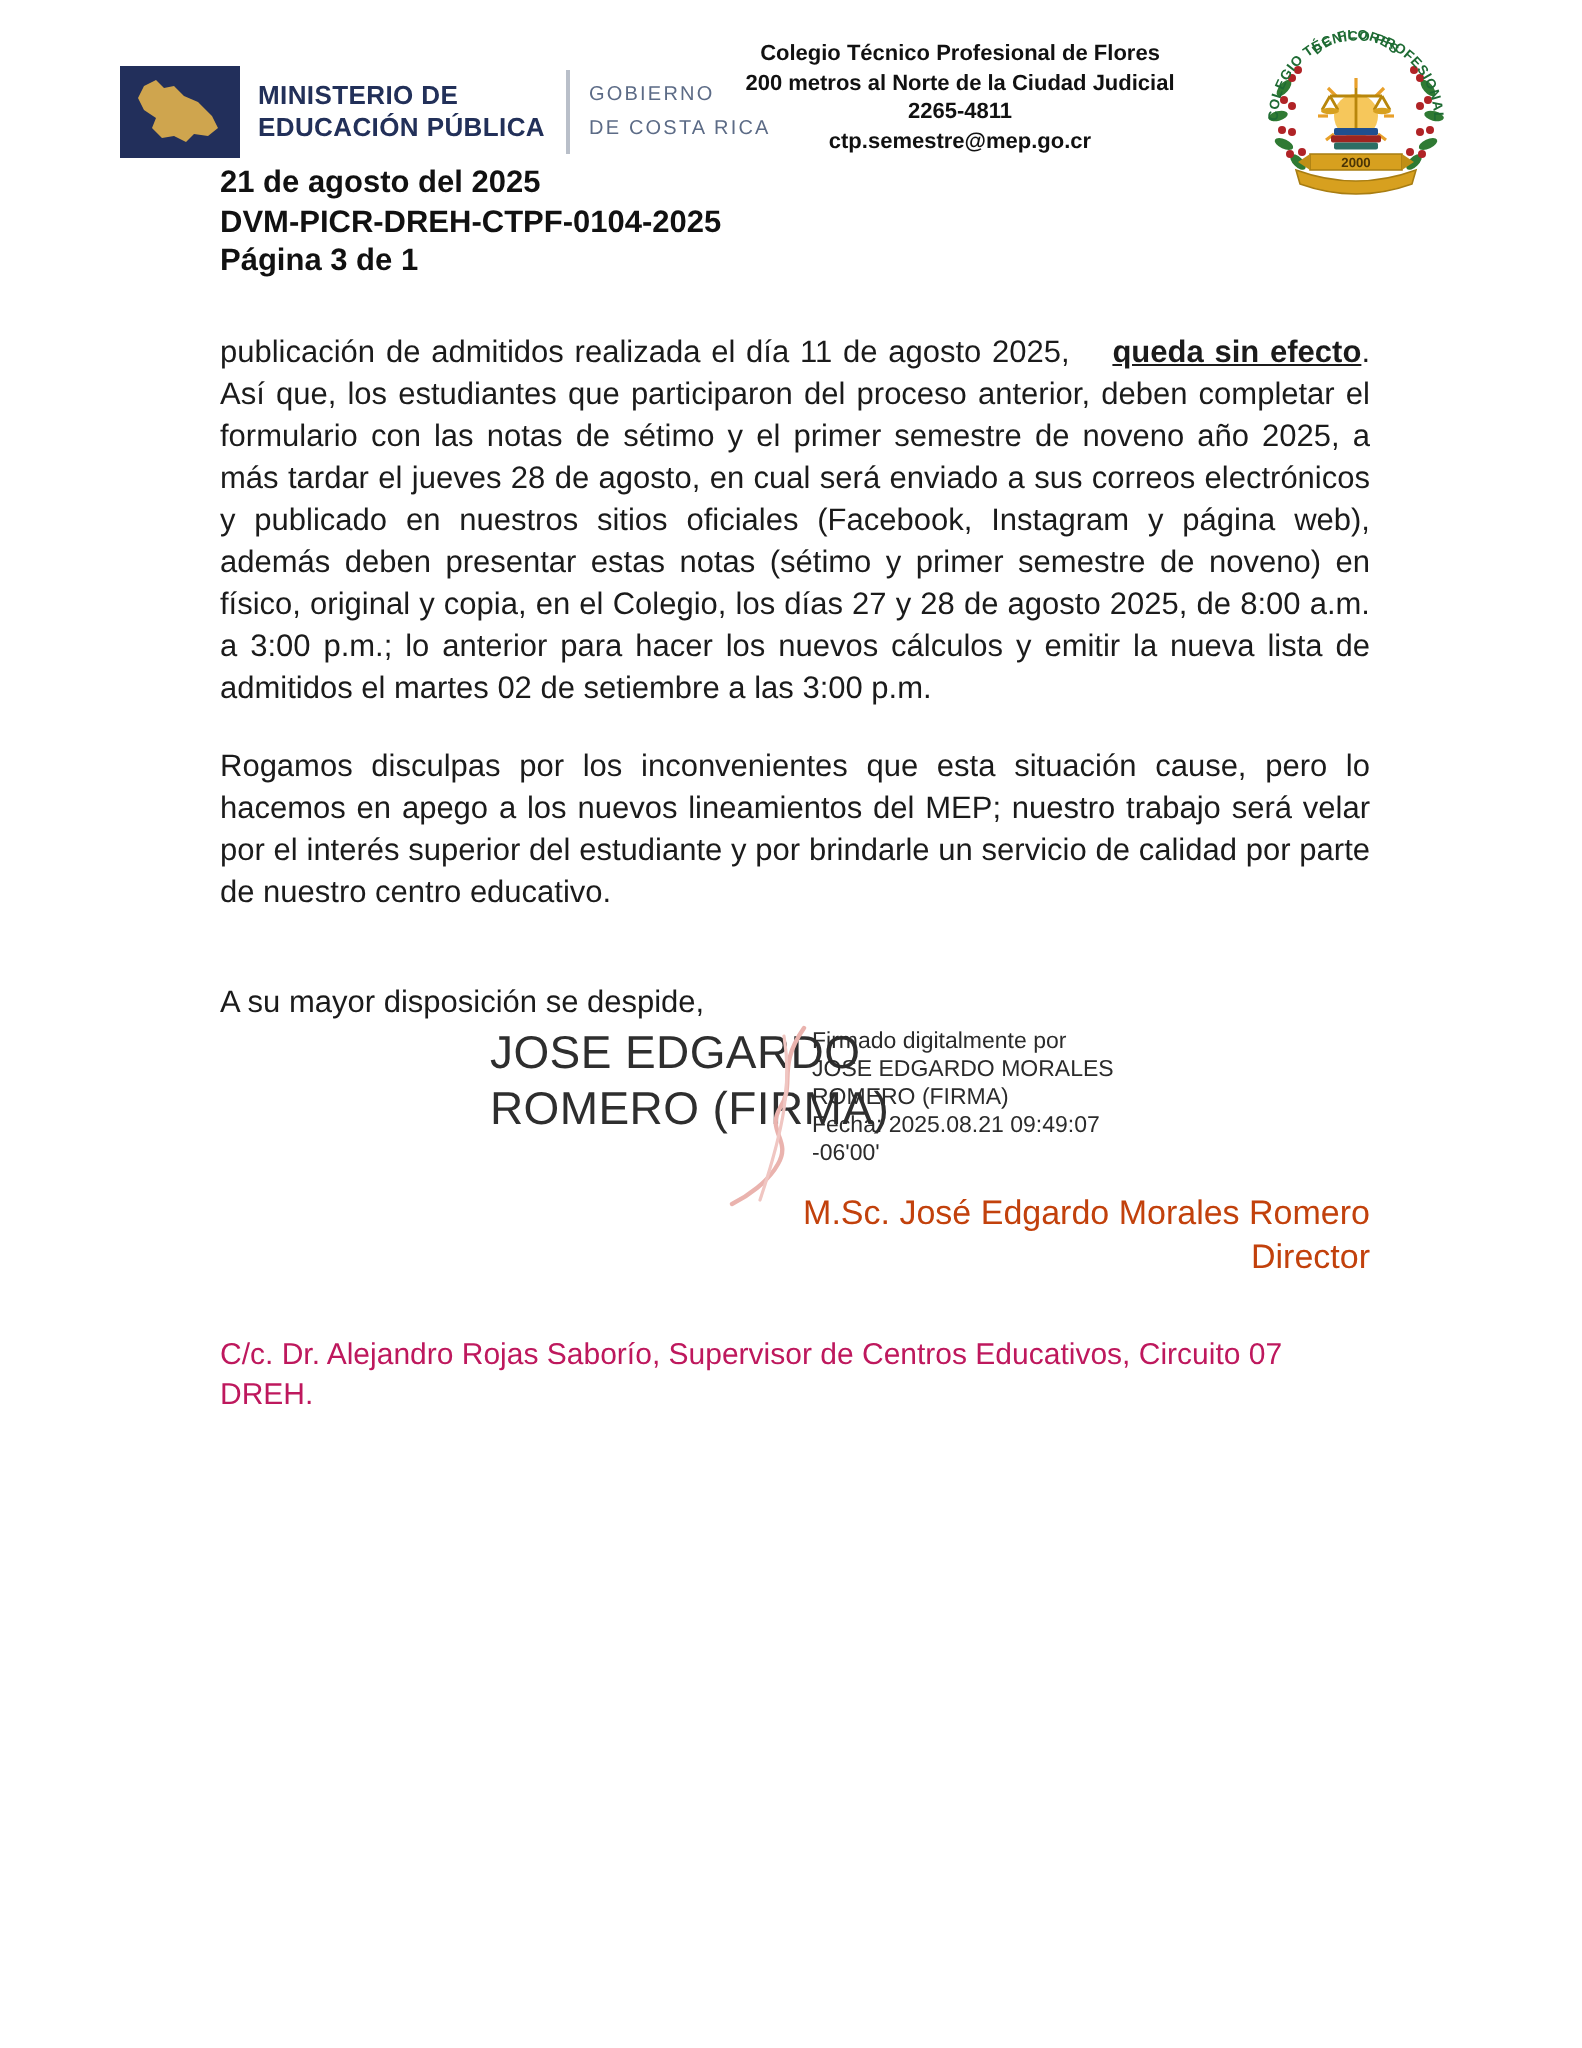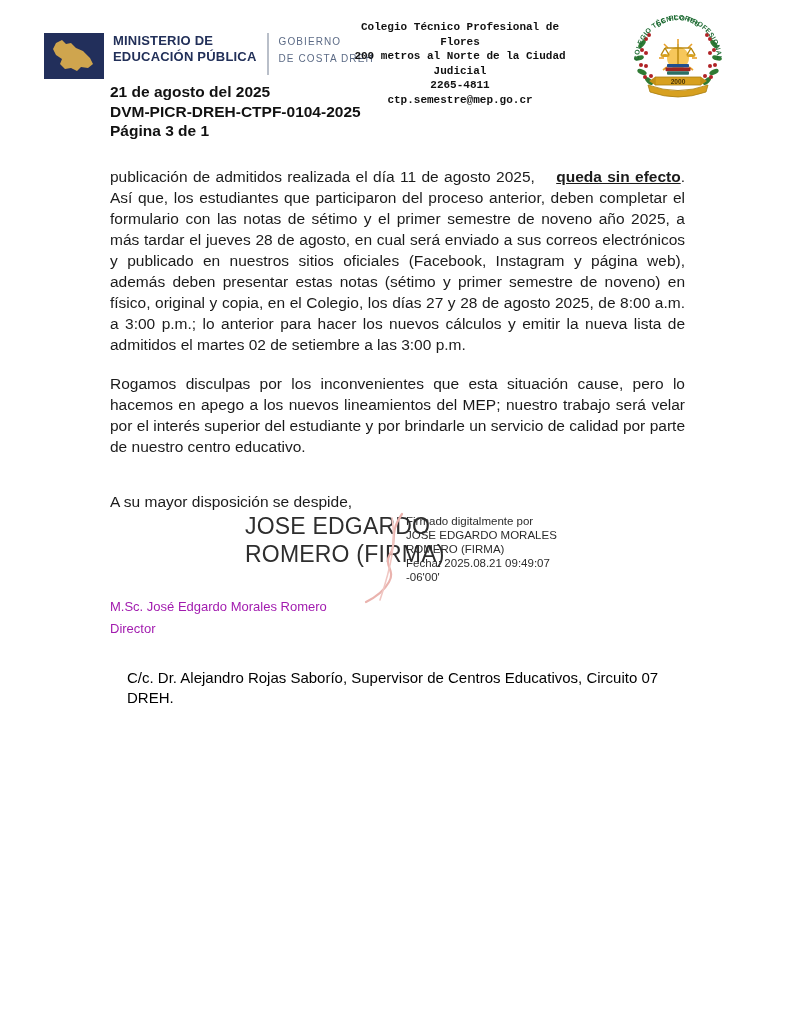--- a/index.html
+++ b/index.html
@@ -10,24 +10,24 @@
     height: 1024px;
     background: #ffffff;
     font-family: "Liberation Sans", sans-serif;
     color: #1b1b1b;
     overflow: hidden;
   }
 
   
   .mep-logo {
     position: absolute;
-    left: 44px;
+    left: 60px;
     top: 33px;
     display: flex;
-    align-items: flex-start;
+    align-items: center;
   }
   .mep-logo-square {
     width: 60px;
     height: 46px;
     background: #222f5b;
     display: flex;
     align-items: center;
     justify-content: center;
     flex: 0 0 auto;
   }
@@ -50,29 +50,28 @@
   .government-name {
     font-size: 10px;
     line-height: 17px;
     color: #5c6b86;
     letter-spacing: 1.1px;
     white-space: nowrap;
   }
 
   .school-contact {
     position: absolute;
-    left: 340px;
+    left: 360px;
     top: 20px;
     width: 240px;
     text-align: center;
     font-weight: bold;
     font-size: 11px;
     line-height: 14.5px;
     color: #111111;
-    font-family: Liberation Mono, monospace;
   }
 
   .seal {
     position: absolute;
     left: 626px;
     top: 6px;
     width: 104px;
     height: 100px;
   }
 
@@ -125,52 +124,51 @@
   .sig-stamp {
     position: absolute;
     left: 296px;
     top: 2px;
     width: 156px;
     font-size: 11.5px;
     line-height: 14px;
     color: #2b2b2b;
   }
   .signer-lines {
-    text-align: left;
-    font-size: 13px;
+    text-align: right;
+    font-size: 17px;
     line-height: 22px;
-    color: #a21caf;
+    color: #c2410c;
   }
   .cc-line {
     margin-top: 28px;
     font-size: 15px;
     line-height: 20px;
-    color: #000000;
-    margin-left: 17px;
+    color: #be185d;
   }
 </style>
 </head>
 <body>
 
 <div class="page">
 
   <div class="mep-logo">
     <div class="mep-logo-square">
       <svg width="48" height="38" viewBox="0 0 48 38">
         <path d="M6 6 L12 3 L16 7 L21 6 L26 11 L33 14 L40 21 L43 27 L38 31 L31 30 L27 34 L21 31 L15 32 L10 27 L12 22 L6 18 L3 12 Z" fill="#cfa54e"></path>
       </svg>
     </div>
     <div class="ministry-name">
       <div>MINISTERIO DE</div>
       <div>EDUCACIÓN PÚBLICA</div>
     </div>
     <div class="brand-divider"></div>
     <div class="government-name">
       <div>GOBIERNO</div>
-      <div>DE COSTA DREH</div>
+      <div>DE COSTA RICA</div>
     </div>
   </div>
 
   <div class="school-contact">
     <div>Colegio Técnico Profesional de Flores</div>
     <div>200 metros al Norte de la Ciudad Judicial</div>
     <div>2265-4811</div>
     <div>ctp.semestre@mep.go.cr</div>
   </div>
 

